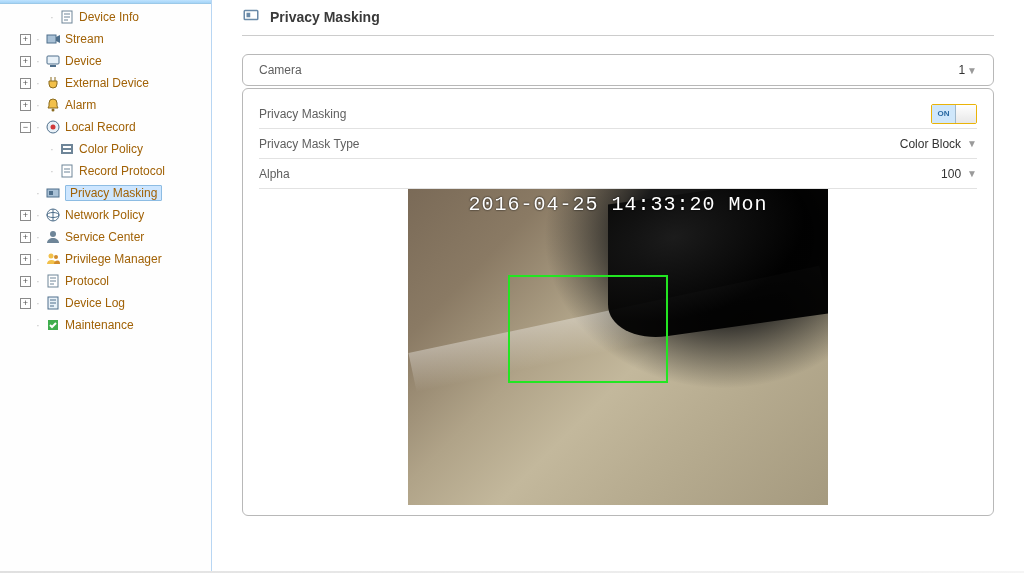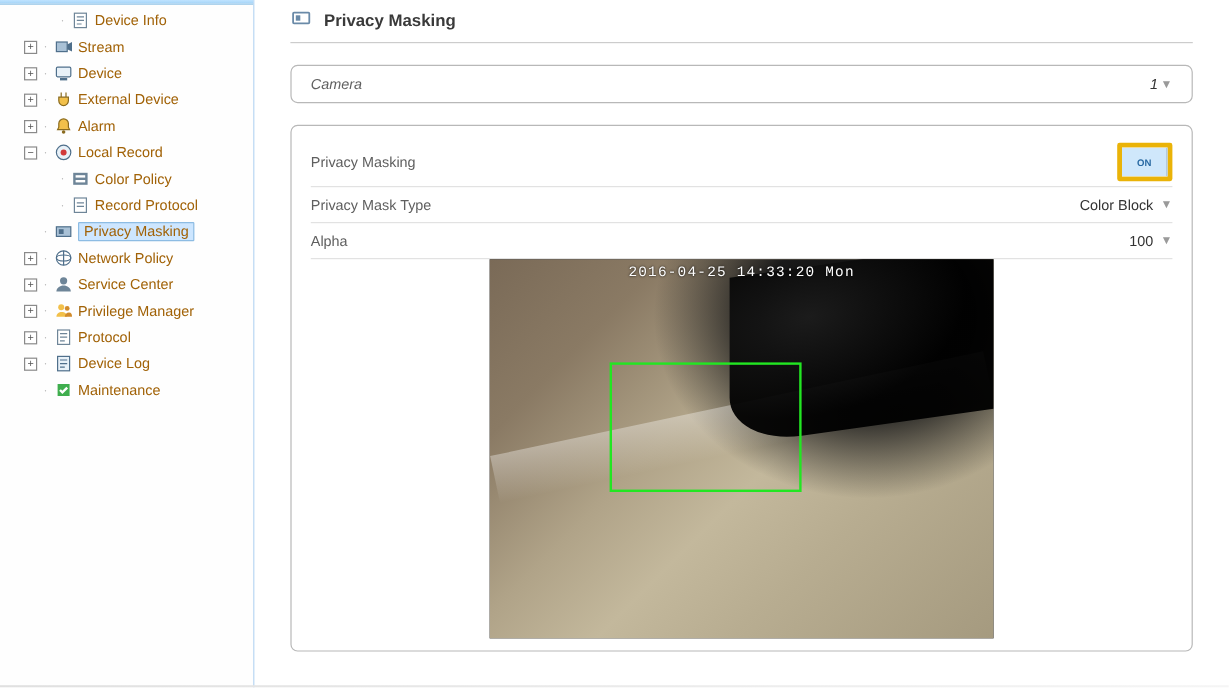--- a/index.html
+++ b/index.html
@@ -134,40 +134,38 @@
     color:#9a9a9a;
     font-size:10px;
     margin-left:2px;
   }
 
   
   .camera-panel {
     border: 1px solid #b8b8b8;
     border-radius: 6px;
     padding: 8px 16px;
-    margin-bottom: 18px;
+    margin-bottom: 2px;
     display:flex;
     justify-content:space-between;
     align-items:flex-end;
-    font-style:italic;
   }
   .camera-panel .label { color:#5f5f5f; }
   .camera-panel .value { color:#333; display:flex; align-items:center;}
 
   
   .toggle {
     width: 46px;
-    height: 32px;
-    border: 4px solid #eab308;
+    height: 20px;
+    border: 1px solid #eab308;
     border-radius: 2px;
     display:flex;
     overflow:hidden;
     cursor:pointer;
     font-size:8px;
-    flex-direction:column;
   }
   .toggle .on {
     flex:1;
     background:#cfe7fb;
     color:#2a6aa3;
     display:flex;align-items:center;justify-content:center;
     font-weight:bold;
     border-right:1px solid #9fb7ca;
   }
   .toggle .knob {
@@ -238,21 +236,21 @@
     left:0; top:120px; right:0; height:40px;
     background: linear-gradient(to bottom, rgba(255,255,255,0.35), rgba(255,255,255,0));
     transform: rotate(-12deg);
   }
   .timestamp {
     position:absolute;
     top:4px; left:0; right:0;
     text-align:center;
     color:#fff;
     font-family: "Courier New", monospace;
-    font-size:12px;
+    font-size:20px;
     letter-spacing:1px;
     text-shadow:0 0 2px #000;
   }
   .zone {
     position:absolute;
     border: 2px solid #22e622;
     background: transparent;
     left: 100px;
     top: 86px;
     width: 160px;

